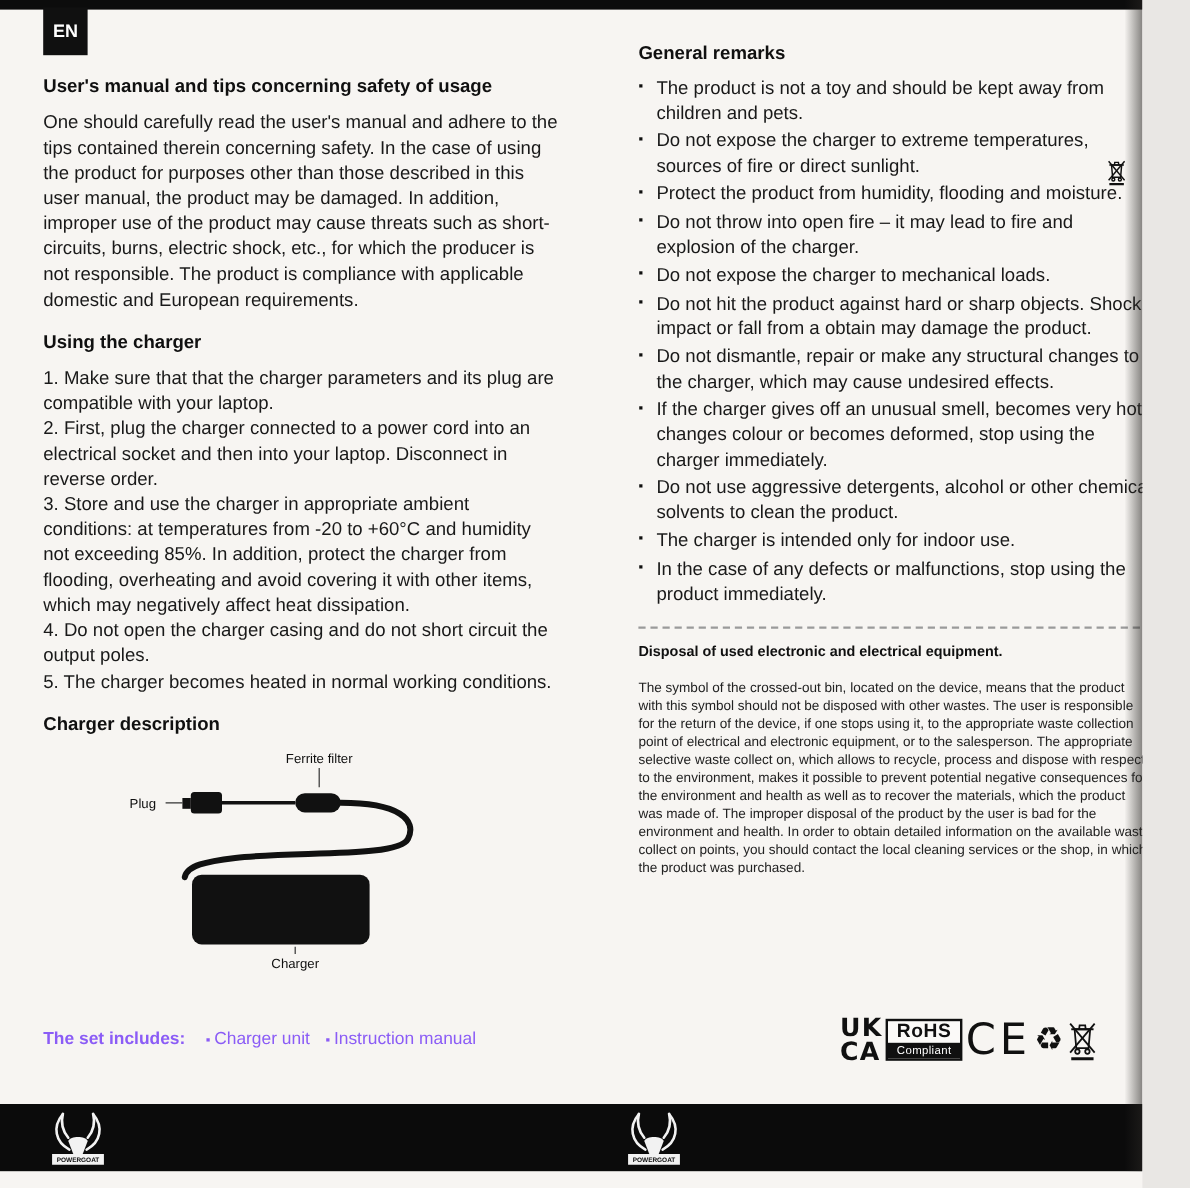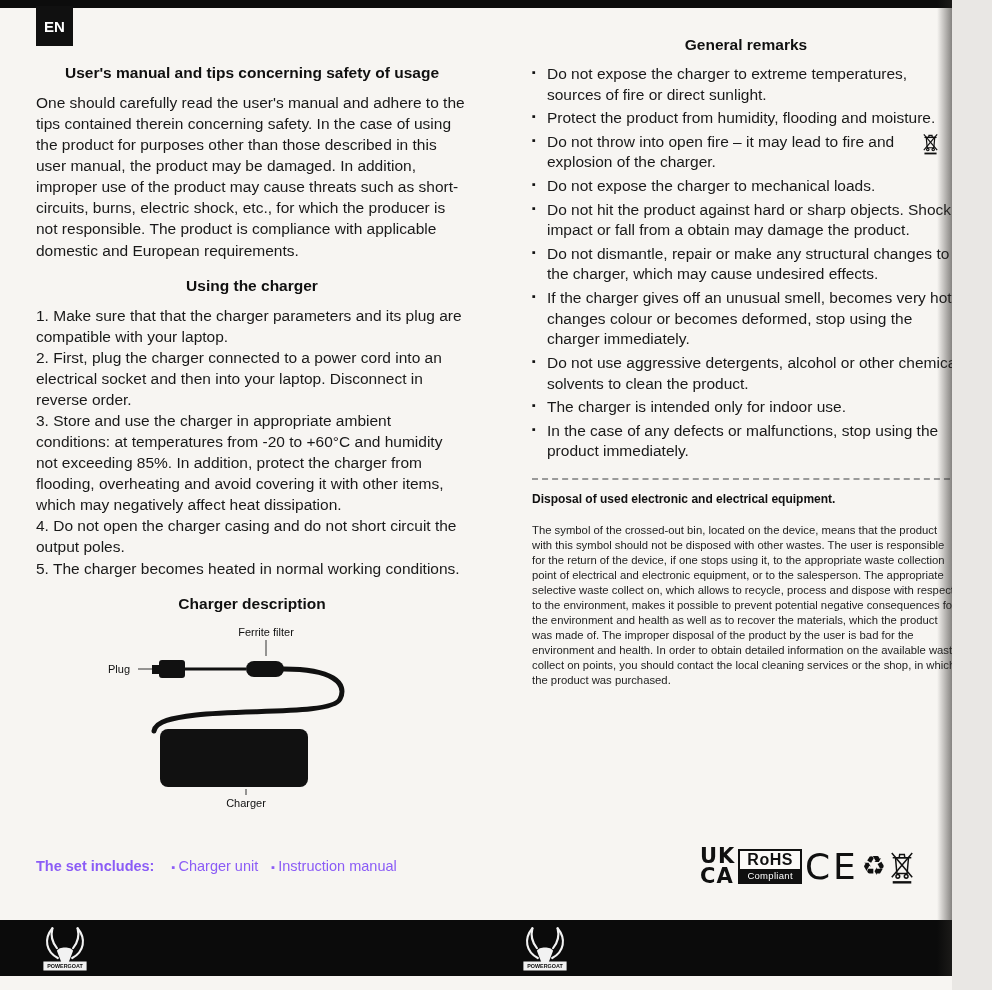--- a/index.html
+++ b/index.html
@@ -4,21 +4,21 @@
 <style>
   html,body{margin:0;padding:0;background:#e9e7e4;}
   .page{position:relative;width:952px;height:990px;background:#f7f5f2;overflow:hidden;
         font-family:"Liberation Sans",sans-serif;color:#191919;}
   .top-bar{position:absolute;left:0;top:0;width:100%;height:8px;background:#0c0c0c;}
   .en-badge{position:absolute;left:36px;top:6px;width:37px;height:40px;background:#101010;
             color:#fff;font-weight:700;font-size:15px;display:flex;align-items:center;justify-content:center;}
   .col{position:absolute;}
   .col-left{left:36px;top:64px;width:432px;}
   .col-right{left:532px;top:36px;width:428px;}
-  .h{font-size:15.5px;font-weight:700;margin:16px 0 10px;color:#101010;text-align:center;}
+  .h{font-size:15.5px;font-weight:700;margin:16px 0 10px;color:#101010;}
   .col .h:first-child{margin-top:0;}
   .body{margin:0 0 2px;font-size:15.5px;line-height:1.36;}
   .step{margin:0;}
   .bullets{list-style:none;margin:0;padding:0;font-size:15.5px;line-height:1.33;}
   .bullets li{position:relative;padding-left:15px;margin:0 0 3px;}
   .bullets li::before{content:"▪";position:absolute;left:0;top:1px;font-size:11px;color:#101010;}
   .divider{border-top:2px dashed #9a9a9a;height:0;margin:16px 0 12px;}
   .small-h{font-size:12px;font-weight:700;margin:0 0 17px;color:#101010;}
   .small-body{font-size:11.3px;line-height:1.33;margin:0;color:#222;}
   .diagram{margin:6px 0 0 60px;}
@@ -75,20 +75,21 @@
         <rect x="64" y="106" width="148" height="58" rx="8" fill="#111"></rect>
         <line x1="150" y1="166" x2="150" y2="172" stroke="#333" stroke-width="1"></line>
         <text x="150" y="184" text-anchor="middle" font-size="11" fill="#101010">Charger</text>
       </svg>
     </div>
   </div>
 
   <div class="col col-right">
     <h2 class="h">General remarks</h2>
     <ul class="bullets">
+      <li>The product is not a toy and should be kept away from children and pets.</li>
       <li>Do not expose the charger to extreme temperatures, sources of fire or direct sunlight.</li>
       <li>Protect the product from humidity, flooding and moisture.</li>
       <li>Do not throw into open fire – it may lead to fire and explosion of the charger.</li>
       <li>Do not expose the charger to mechanical loads.</li>
       <li>Do not hit the product against hard or sharp objects. Shock, impact or fall from a obtain may damage the product.</li>
       <li>Do not dismantle, repair or make any structural changes to the charger, which may cause undesired effects.</li>
       <li>If the charger gives off an unusual smell, becomes very hot, changes colour or becomes deformed, stop using the charger immediately.</li>
       <li>Do not use aggressive detergents, alcohol or other chemical solvents to clean the product.</li>
       <li>The charger is intended only for indoor use.</li>
       <li>In the case of any defects or malfunctions, stop using the product immediately.</li>

